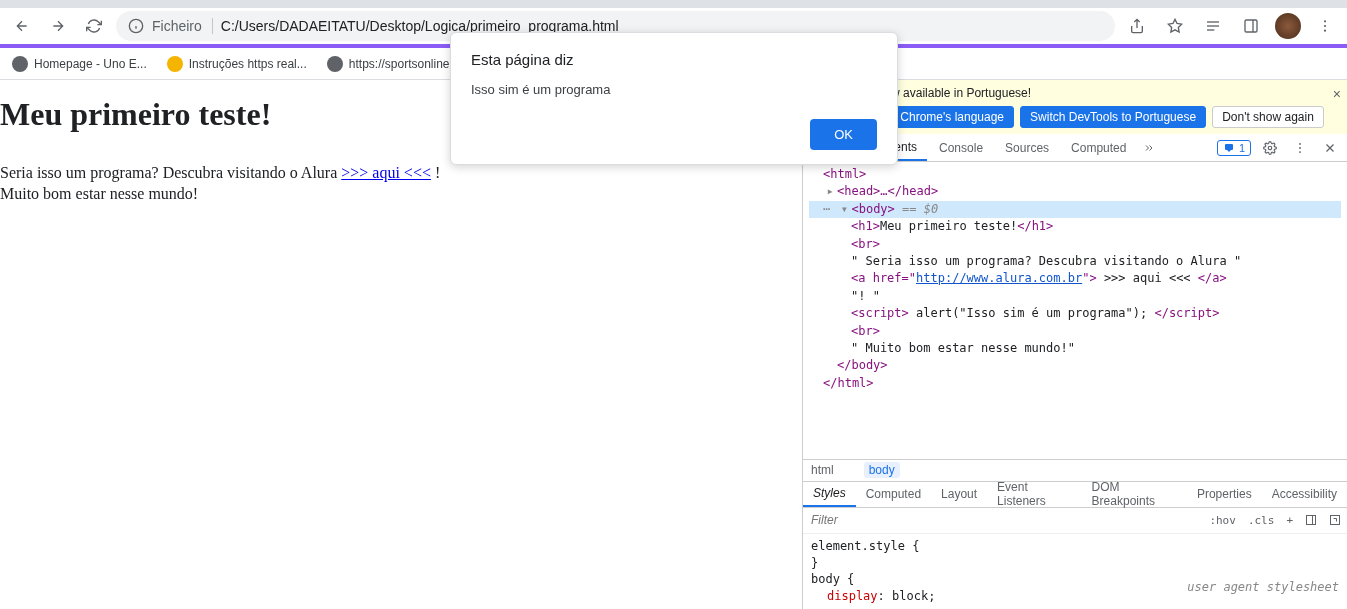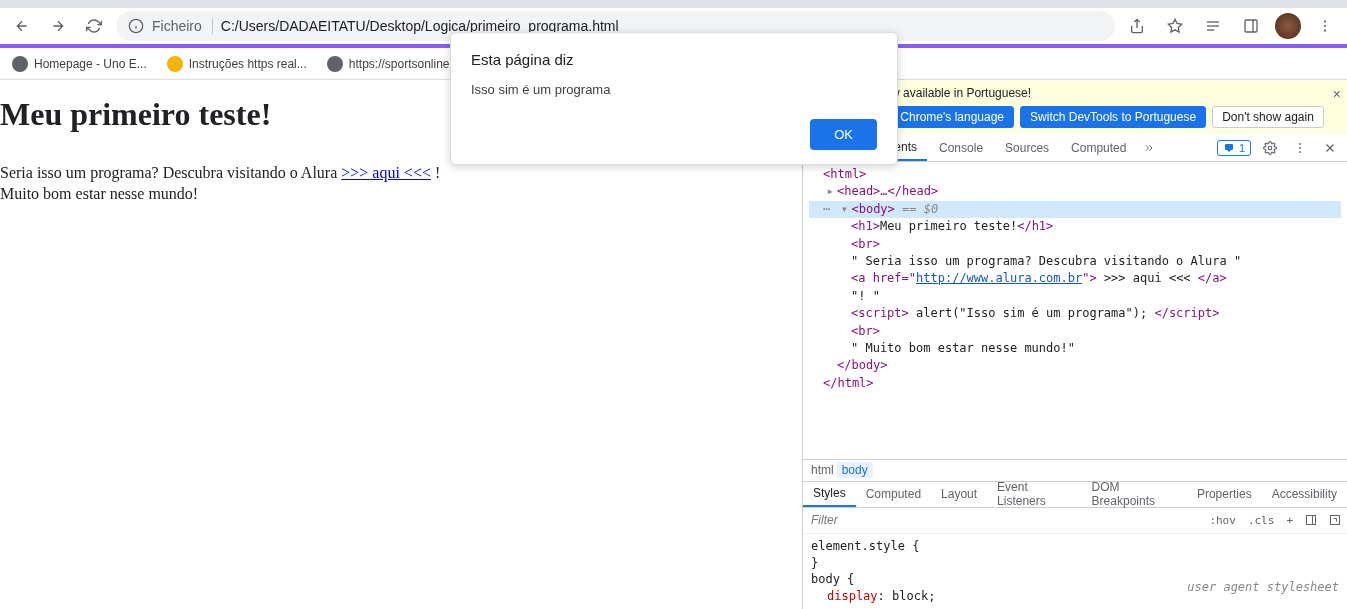--- a/index.html
+++ b/index.html
@@ -42,27 +42,27 @@
   .issue-badge { display: flex; align-items: center; gap: 4px; background: #fff; border: 1px solid #1a73e8; border-radius: 3px; padding: 1px 5px; color: #1a73e8; font-size: 11px; }
 
   .dt-elements { flex: 1; overflow: auto; font-family: Consolas, monospace; font-size: 12px; padding: 4px 6px; line-height: 1.45; white-space: nowrap; }
   .tag { color: #881280; }
   .txt { color: #202124; }
   .lnk { color: #1155cc; text-decoration: underline; }
   .sel-line { background: #cfe8fc; display: inline-block; width: 100%; }
   .gutter { color: #888; display: inline-block; width: 14px; text-align: center; }
   .eq0 { color: #888; font-style: italic; }
 
-  .dt-crumb { border-top: 1px solid #cdcdcd; height: 22px; display: flex; align-items: center; padding: 0 8px; gap: 3px; font-size: 12px; }
+  .dt-crumb { border-top: 1px solid #cdcdcd; height: 22px; display: flex; align-items: center; padding: 0 8px; gap: 30px; font-size: 12px; }
   .dt-crumb .c { color: #5f6368; cursor: pointer; }
   .dt-crumb .c.active { background: #e8f0fe; padding: 1px 5px; border-radius: 3px; color: #1a73e8; }
 
   .dt-styles-tabs { display: flex; border-top: 1px solid #cdcdcd; border-bottom: 1px solid #cdcdcd; height: 27px; }
   .dt-st { padding: 0 10px; display: flex; align-items: center; font-size: 12px; color: #5f6368; cursor: pointer; }
-  .dt-st.active { border-bottom: 2px solid #1a73e8; color: #202124; }
+  .dt-st.active { border-bottom: 2px solid #1a73e8; color: #202124; font-style: italic; }
 
   .dt-filter { display: flex; align-items: center; border-bottom: 1px solid #eee; height: 26px; }
   .dt-filter input { flex: 1; border: none; outline: none; font-size: 12px; padding: 0 8px; font-style: italic; color: #888; }
   .dt-filter .mini { padding: 0 6px; font-family: Consolas, monospace; font-size: 11px; color: #5f6368; cursor: pointer; }
 
   .dt-rules { font-family: Consolas, monospace; font-size: 12px; padding: 4px 8px; line-height: 1.4; }
   .dt-rules .sel { color: #202124; }
   .dt-rules .origin { float: right; color: #888; font-style: italic; margin-top: 8px; }
   .dt-rules .prop { color: #c80000; margin-left: 16px; }
   .dt-rules .valv { color: #202124; }

